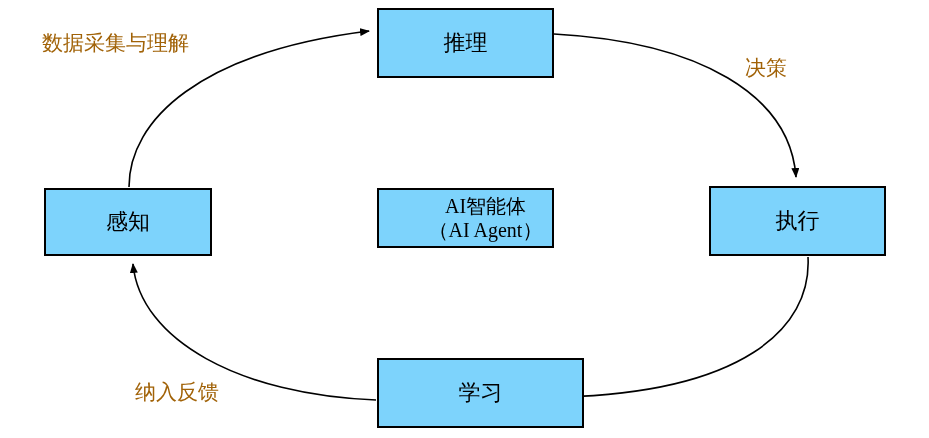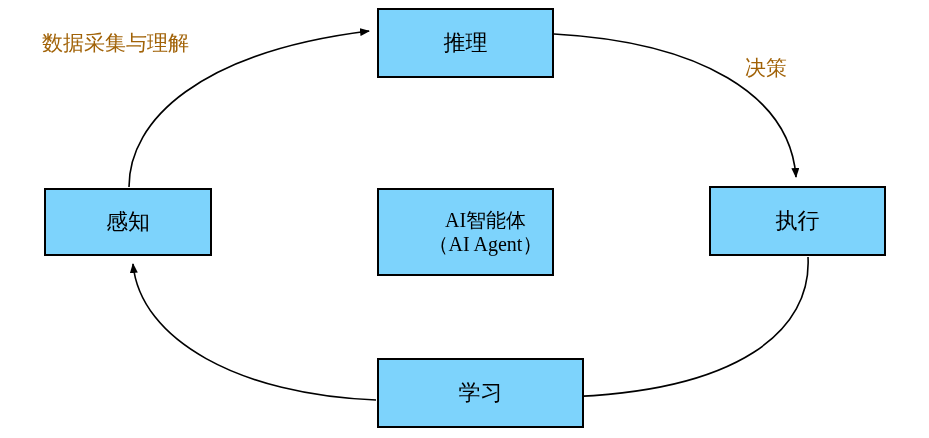--- a/index.html
+++ b/index.html
@@ -49,21 +49,21 @@
   }
   #node-execution {
     left: 709px; top: 186px;  width: 177px; height: 70px;
     font-size: 22px;
   }
   #node-learning {
     left: 377px; top: 358px;  width: 207px; height: 70px;
     font-size: 22px;
   }
   #node-agent {
-    left: 377px; top: 188px;  width: 177px; height: 88px;
+    left: 377px; top: 188px;  width: 177px; height: 60px;
     font-size: 20px;
     padding-left: 40px;
   }
 
   .edge-label {
     position: absolute;
     color: #a16207;
     font-size: 21px;
     white-space: nowrap;
     z-index: 3;
@@ -114,14 +114,15 @@
 
   <div class="node" id="node-learning">
     <span class="line1">学习</span>
   </div>
 
   <div class="edge-label" id="label-perceive-to-reason">数据采集与理解</div>
 
   <div class="edge-label" id="label-reason-to-execute">决策</div>
 
 
+  <div class="edge-label" id="label-learn-to-perceive">纳入反馈</div>
 
 </div>
 
 </body></html>

